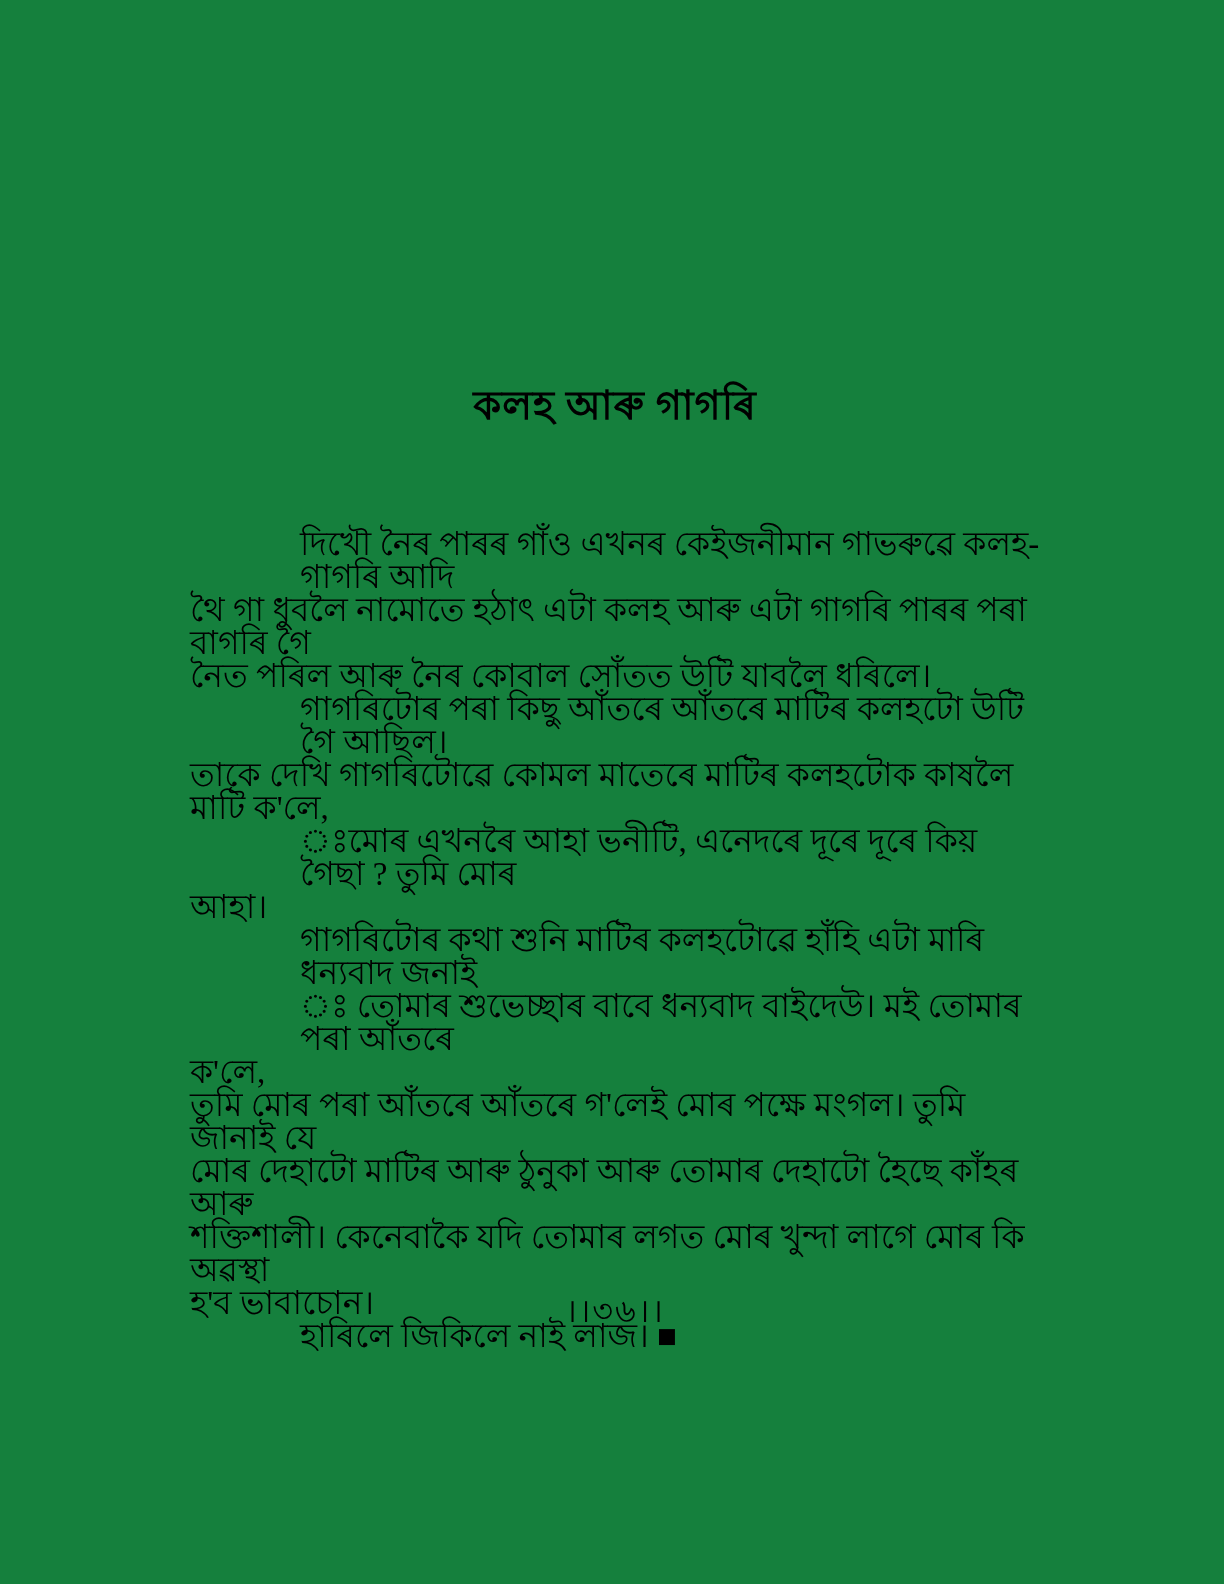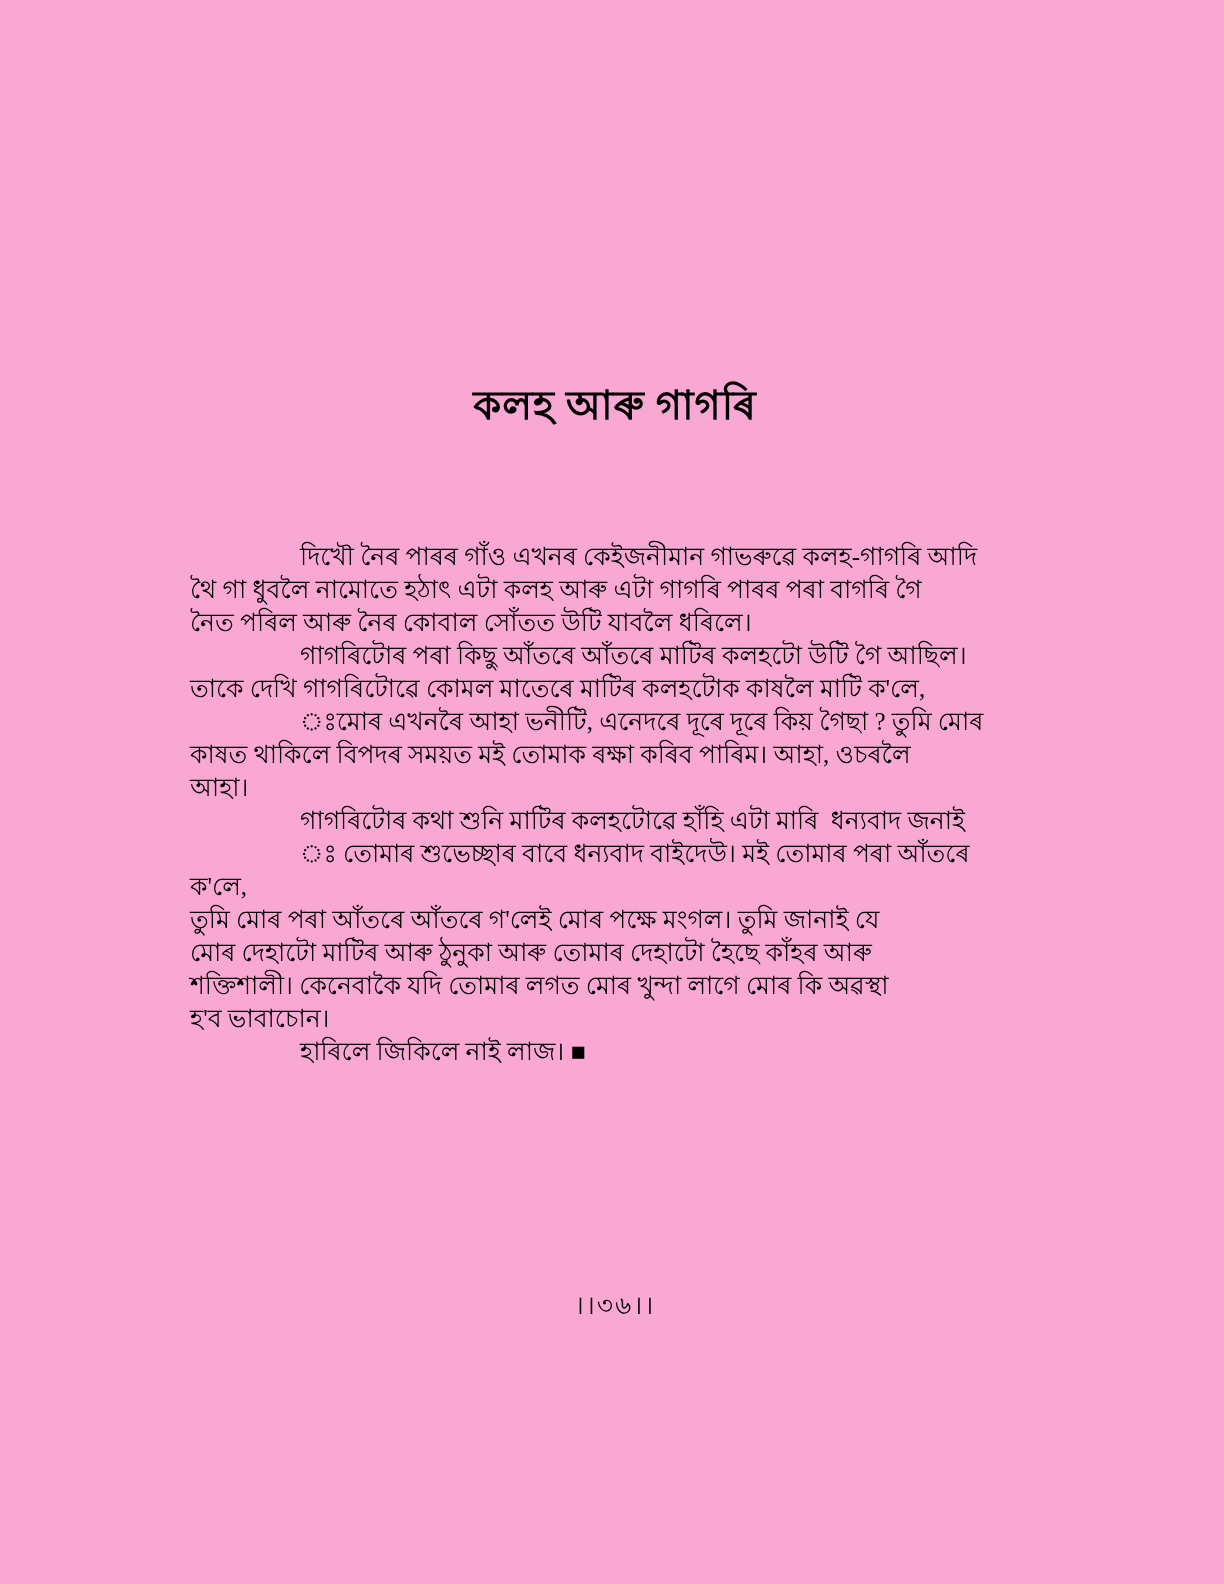--- a/index.html
+++ b/index.html
@@ -13,74 +13,73 @@
     position: relative;
     font-family: "Liberation Serif", "DejaVu Serif", serif;
     color: #000000;
   }
   .page {
     position: absolute;
     left: 0;
     top: 0;
     width: 1224px;
     height: 1584px;
-    background: #f9a8d4;
+    background: #15803d;
     overflow: hidden;
   }
   .title {
     position: absolute;
     left: 190px;
     top: 382px;
     width: 850px;
     margin: 0;
     text-align: center;
     font-size: 40px;
     font-weight: bold;
     letter-spacing: 1px;
     line-height: 1.2;
   }
   .story-body {
     position: absolute;
     left: 190px;
-    top: 540px;
+    top: 528px;
     width: 852px;
-    font-size: 25px;
+    font-size: 33px;
     line-height: 33px;
   }
   .line {
     white-space: pre-wrap;
     text-align: left;
   }
   .line.indent {
     padding-left: 110px;
   }
   .page-number {
     position: absolute;
     left: 190px;
     top: 1286px;
     width: 850px;
     text-align: center;
-    font-size: 25px;
+    font-size: 32px;
     letter-spacing: 2px;
   }
 </style>
 </head>
 <body>
 
 <div class="page">
   <h1 class="title">কলহ আৰু গাগৰি</h1>
 
   <div class="story-body">
       <div class="line indent">দিখৌ নৈৰ পাৰৰ গাঁও এখনৰ কেইজনীমান গাভৰুৱে কলহ-গাগৰি আদি</div>
       <div class="line">থৈ গা ধুবলৈ নামোতে হঠাৎ এটা কলহ আৰু এটা গাগৰি পাৰৰ পৰা বাগৰি গৈ</div>
       <div class="line">নৈত পৰিল আৰু নৈৰ কোবাল সোঁতত উটি যাবলৈ ধৰিলে।</div>
       <div class="line indent">গাগৰিটোৰ পৰা কিছু আঁতৰে আঁতৰে মাটিৰ কলহটো উটি গৈ আছিল।</div>
       <div class="line">তাকে দেখি গাগৰিটোৱে কোমল মাতেৰে মাটিৰ কলহটোক কাষলৈ মাটি ক'লে,</div>
       <div class="line indent">ঃমোৰ এখনৰৈ আহা ভনীটি, এনেদৰে দূৰে দূৰে কিয় গৈছা ? তুমি মোৰ</div>
-      <div class="line">কাষত থাকিলে বিপদৰ সময়ত মই তোমাক ৰক্ষা কৰিব পাৰিম। আহা, ওচৰলৈ</div>
       <div class="line">আহা।</div>
       <div class="line indent">গাগৰিটোৰ কথা শুনি মাটিৰ কলহটোৱে হাঁহি এটা মাৰি  ধন্যবাদ জনাই</div>
       <div class="line indent">ঃ তোমাৰ শুভেচ্ছাৰ বাবে ধন্যবাদ বাইদেউ। মই তোমাৰ পৰা আঁতৰে</div>
       <div class="line">ক'লে,</div>
       <div class="line">তুমি মোৰ পৰা আঁতৰে আঁতৰে গ'লেই মোৰ পক্ষে মংগল। তুমি জানাই যে</div>
       <div class="line">মোৰ দেহাটো মাটিৰ আৰু ঠুনুকা আৰু তোমাৰ দেহাটো হৈছে কাঁহৰ আৰু</div>
       <div class="line">শক্তিশালী। কেনেবাকৈ যদি তোমাৰ লগত মোৰ খুন্দা লাগে মোৰ কি অৱস্থা</div>
       <div class="line">হ'ব ভাবাচোন।</div>
       <div class="line indent">হাৰিলে জিকিলে নাই লাজ। ■</div>
     </div>

